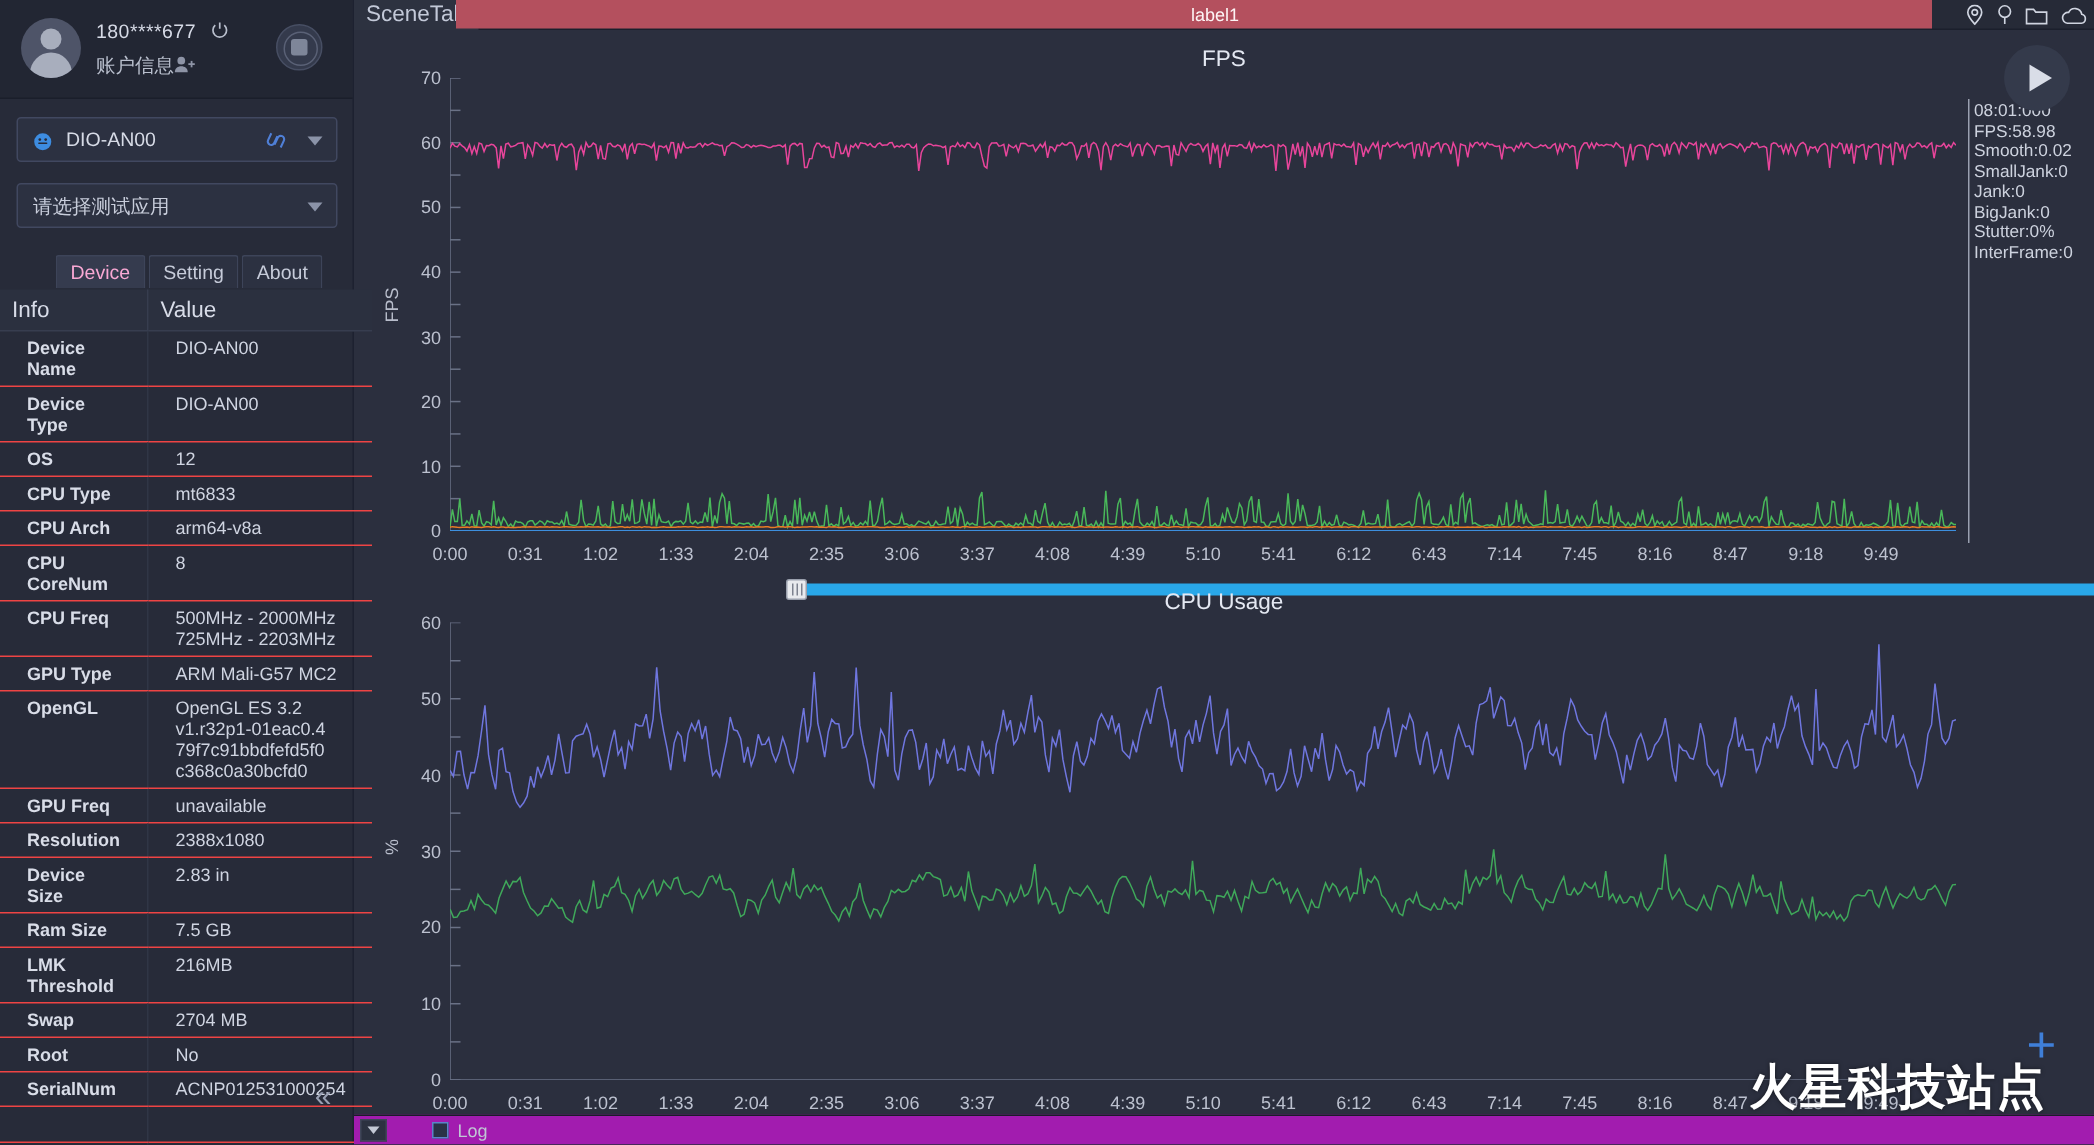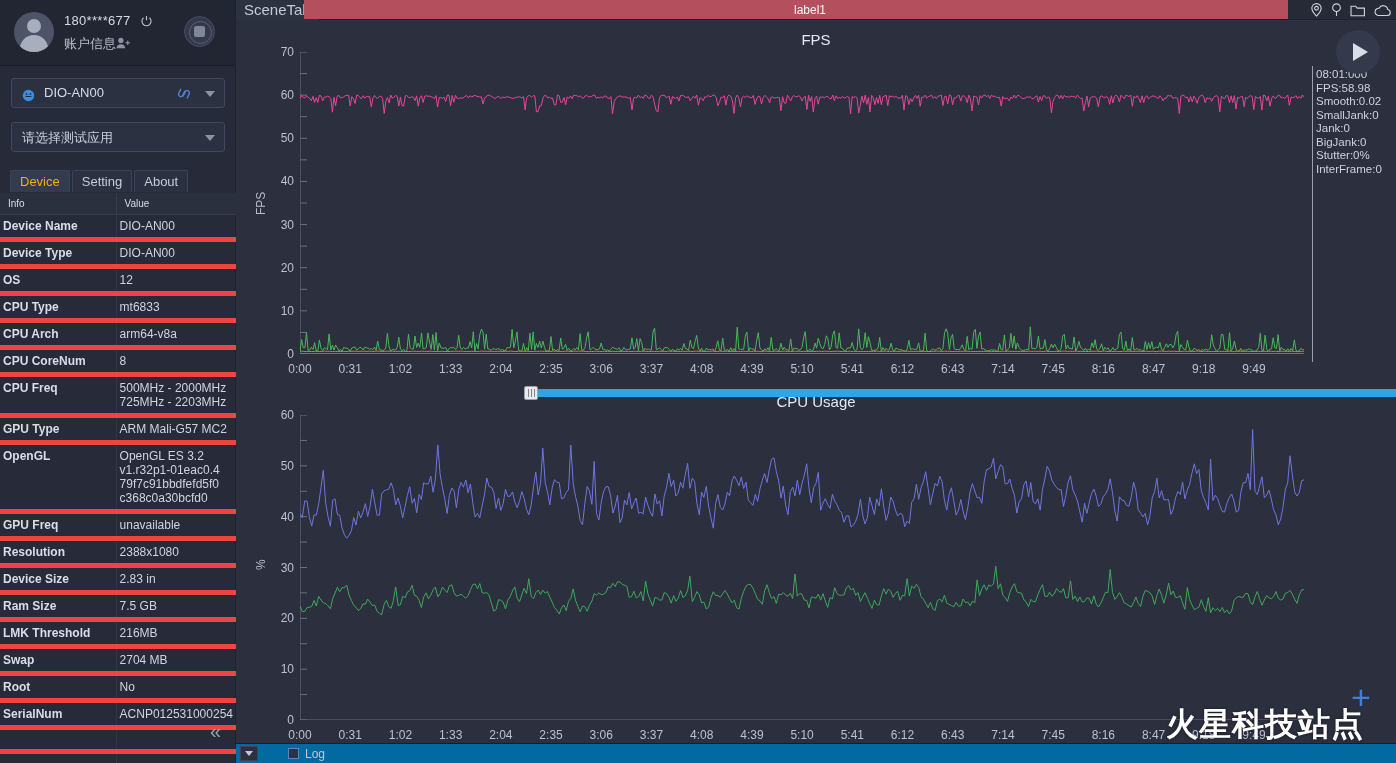--- a/index.html
+++ b/index.html
@@ -92,36 +92,36 @@
   
   #tabbar {
     position: absolute; left: 10px; top: 170px; height: 22px;
     display: flex; gap: 2px;
   }
   .tab {
     height: 22px; padding: 0 9px; line-height: 22px; font-size: 13px;
     background: #2c3141; border: 1px solid #3d4459; border-bottom: none;
     color: #c6cbd9; cursor: pointer; border-radius: 2px 2px 0 0;
   }
-  .tab.active { background: #353b4e; color: #eab308; }
+  .tab.active { background: #353b4e; color: #f9a8d4; margin-left: 27px; }
 
   
   #info-table {
     position: absolute; left: 0; top: 193px; width: 236px;
     border-collapse: collapse; font-size: 12px;
   }
   #info-table th {
     text-align: left; font-weight: normal; padding: 5px 8px;
-    color: #d8dce8; font-size: 10px; background: #2b303f;
+    color: #d8dce8; font-size: 15px; background: #2b303f;
     border-bottom: 1px solid #373d4f;
   }
   #info-table th.c1 { width: 118px; border-right: 1px solid #373d4f; }
   #info-table td {
-    padding: 4px 3px; color: #cfd4e1; vertical-align: top;
-    border-bottom: 5px solid #ef4444; line-height: 14px;
+    padding: 4px 18px; color: #cfd4e1; vertical-align: top;
+    border-bottom: 1px solid #ef4444; line-height: 14px;
   }
   #info-table td.k { width: 118px; font-weight: bold; color: #d9dde8;
     border-right: 1px solid #303646; }
   #info-table tr.blank td { height: 24px; }
 
   #collapse-btn {
     position: absolute; right: 14px; bottom: 22px;
     color: #9aa1b4; font-size: 20px; cursor: pointer; line-height: 1;
   }
 
@@ -215,21 +215,21 @@
     cursor: ew-resize; display: flex; align-items: center; justify-content: center;
   }
   .range .grip.l { left: 0; }
   .range .grip i {
     width: 1px; height: 8px; background: #7d828f; margin: 0 1px; display: block;
   }
 
   
   #bottombar {
     position: absolute; left: 236px; bottom: 0; width: 1160px; height: 20px;
-    background: #0369a1; border-top: 1px solid #1a1e29;
+    background: #a21caf; border-top: 1px solid #1a1e29;
     display: flex; align-items: center;
   }
   #log-dropdown {
     width: 18px; height: 15px; margin-left: 4px; background: #2c3140;
     border: 1px solid #3f4558; display: flex; align-items: center;
     justify-content: center; cursor: pointer;
   }
   #log-dropdown .ar {
     width: 0; height: 0; border-left: 4px solid transparent;
     border-right: 4px solid transparent; border-top: 5px solid #c3c8d5;

